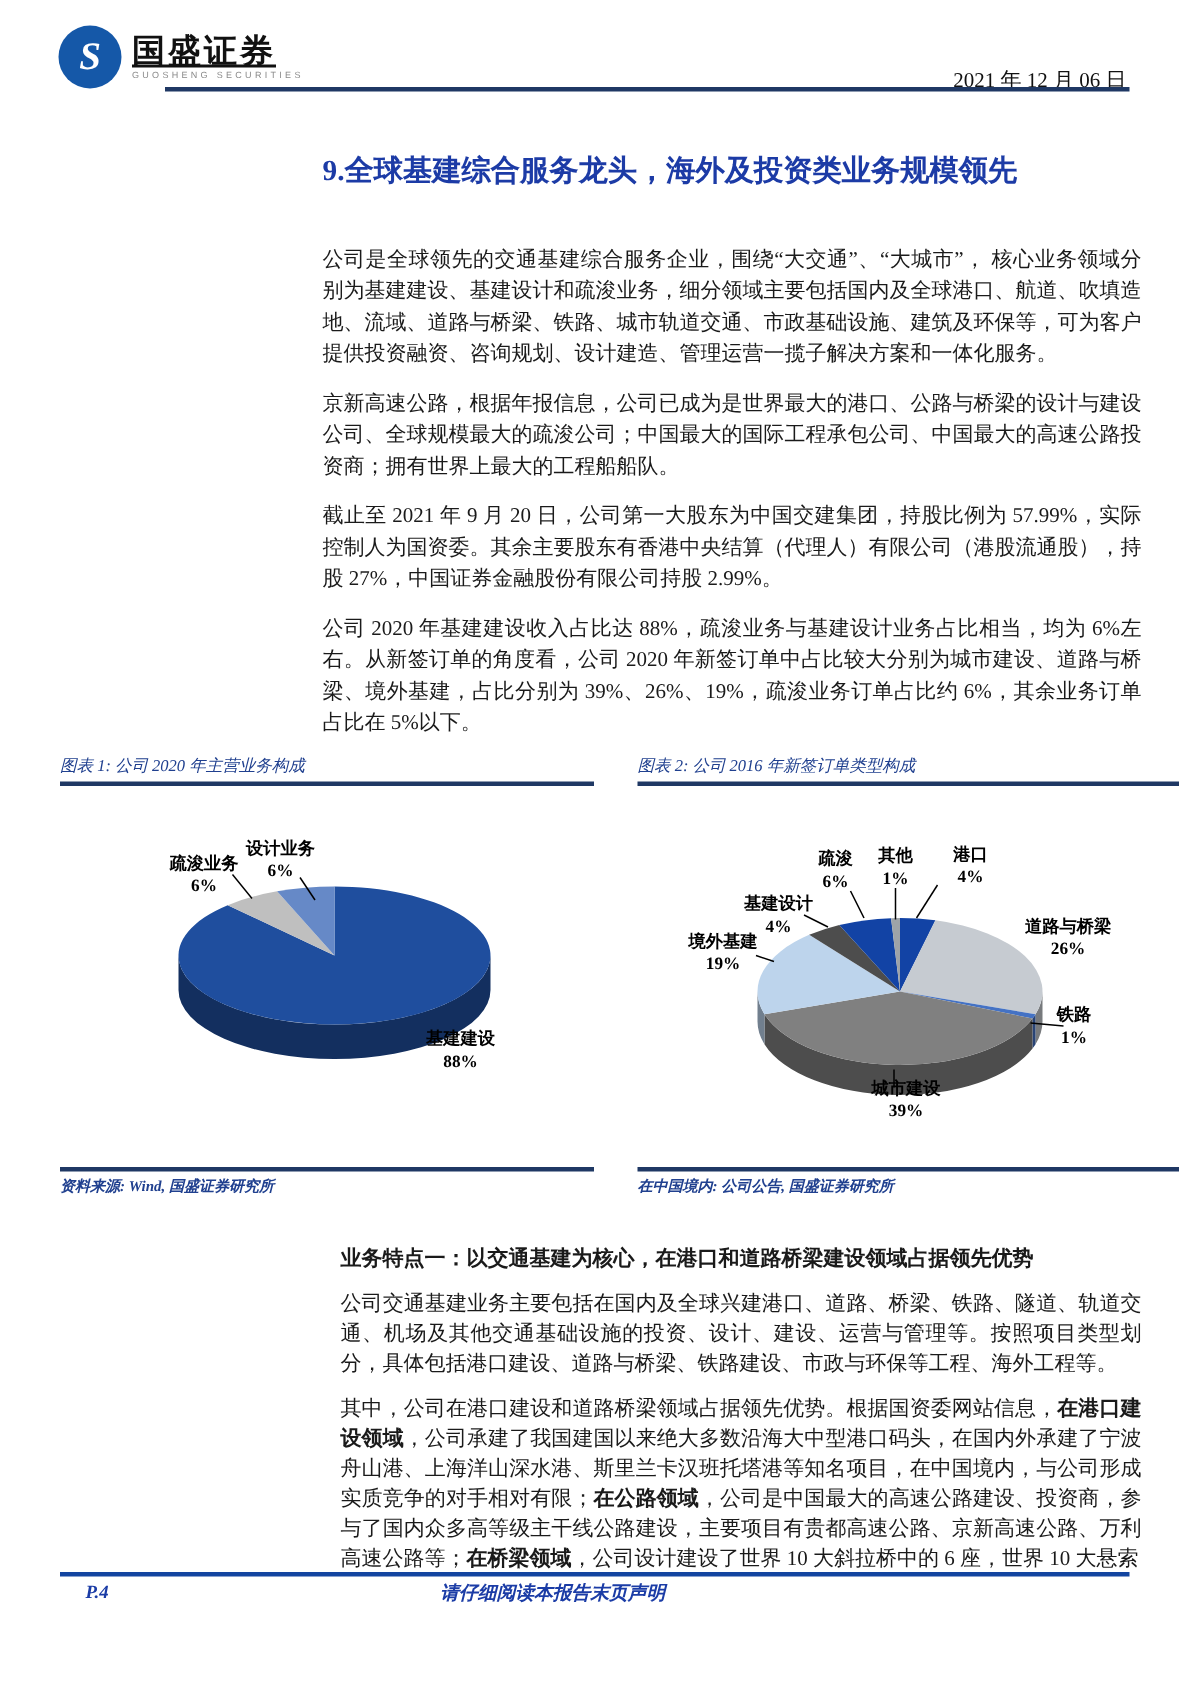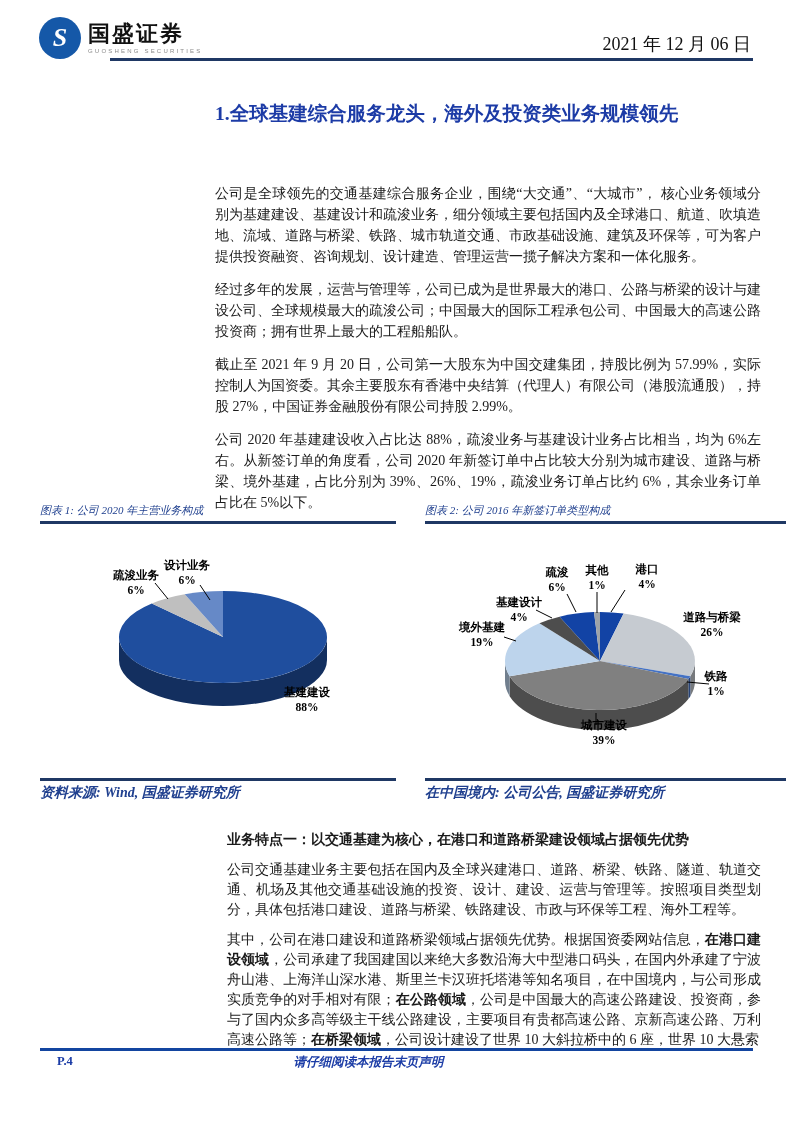--- a/index.html
+++ b/index.html
@@ -7,73 +7,73 @@
   .page {
     position:relative; width:793px; height:1122px; margin:0 auto;
     background:#ffffff; overflow:hidden;
     font-family:"Liberation Serif","DejaVu Serif",serif;
     color:#1a1a1a;
   }
   
   .brand { position:absolute; left:38px; top:16px; display:flex; align-items:center; }
   .brand-logo { width:44px; height:44px; }
   .brand-text { margin-left:6px; }
-  .brand-cn { font-family:"Liberation Sans","DejaVu Sans",sans-serif; font-weight:bold; font-size:22px; letter-spacing:2px; color:#111; line-height:24px; }
+  .brand-cn { font-family:"Liberation Sans","DejaVu Sans",sans-serif; font-weight:bold; font-size:22px; letter-spacing:2px; color:#111; line-height:24px;text-decoration:underline; }
   .brand-en { font-family:"Liberation Sans","DejaVu Sans",sans-serif; font-size:6px; letter-spacing:2.2px; color:#8a8a8a; margin-top:2px; }
-  .date { position:absolute; right:42px; top:32px; font-size:18px; color:#111; }
+  .date { position:absolute; right:42px; top:45px; font-size:14px; color:#111; }
   .header-rule { position:absolute; left:110px; top:58px; width:643px; height:3px; background:#1f3864; }
   
   .title { position:absolute; left:215px; top:100px; width:550px; font-size:19.5px; font-weight:bold; color:#1c3ba6; }
-  .body-col { position:absolute; left:215px; top:163px; width:546px;margin-top:20px; }
+  .body-col { position:absolute; left:215px; top:163px; width:546px; }
   .body-col p { font-size:14px; line-height:21px; text-align:justify; margin:0 0 12px 0; }
   
   .fig-caption { position:absolute; top:503px; font-size:11px; font-weight:normal; font-style:italic; color:#20408f; }
   .cap-rule    { position:absolute; top:521px; height:3px; background:#1f3864; }
   .chart-host  { position:absolute; top:528px; height:245px; }
   .src-rule    { position:absolute; top:778px; height:3px; background:#1f3864; }
-  .fig-source  { position:absolute; top:784px; font-size:14px; font-weight:bold; font-style:italic; color:#20408f; }
+  .fig-source  { position:absolute; top:784px; font-size:10px; font-weight:bold; font-style:italic; color:#20408f; }
   .fig-left  .fig-caption, .fig-left .cap-rule, .fig-left .src-rule, .fig-left .fig-source, .fig-left .chart-host { left:40px; }
   .fig-right .fig-caption, .fig-right .cap-rule, .fig-right .src-rule, .fig-right .fig-source, .fig-right .chart-host { left:425px; }
   .fig-left  .cap-rule, .fig-left  .src-rule { width:356px; }
   .fig-right .cap-rule, .fig-right .src-rule { width:361px; }
   .fig-left  .chart-host { width:360px; }
   .fig-right .chart-host { width:365px; }
   .chart-host svg { width:100%; height:100%; display:block; }
   .pie-label { font-family:"Liberation Serif","DejaVu Serif",serif; font-size:11.5px; font-weight:bold; fill:#000; }
   
   .section2 { position:absolute; left:215px; top:830px; width:546px; }
   .section2 p { font-size:14px; line-height:20px; text-align:justify; margin:0 0 10px 12px; }
   .section2 .bold-heading { font-weight:bold; }
   
   .footer-rule { position:absolute; left:40px; top:1048px; width:713px; height:3px; background:#1345a0; }
-  .page-num   { position:absolute; left:57px; top:1054px; font-size:12.5px; font-weight:bold; color:#1b3ca6; }
+  .page-num   { position:absolute; left:57px; top:1054px; font-size:12.5px; font-weight:bold; font-style:italic; color:#1b3ca6; }
   .disclaimer { position:absolute; left:0; top:1054px; width:737px; text-align:center; font-size:12.5px; font-weight:bold; font-style:italic; color:#1b3ca6; }
 </style>
 </head>
 <body>
 
 <div class="page">
 
   <div class="brand">
     <svg class="brand-logo" viewBox="0 0 44 44" aria-hidden="true">
       <circle cx="22" cy="22" r="21" fill="#1558A8"></circle>
       <text x="22" y="30" text-anchor="middle" font-family="Liberation Serif, DejaVu Serif, serif" font-size="26" font-style="italic" font-weight="bold" fill="#ffffff">S</text>
     </svg>
     <div class="brand-text">
       <div class="brand-cn">国盛证券</div>
       <div class="brand-en">GUOSHENG SECURITIES</div>
     </div>
   </div>
   <div class="date">2021 年 12 月 06 日</div>
   <div class="header-rule"></div>
 
-  <h1 class="title">1.全球基建综合服务龙头，海外及投资类业务规模领先</h1>
+  <h1 class="title">9.全球基建综合服务龙头，海外及投资类业务规模领先</h1>
   <div class="body-col">
     <p>公司是全球领先的交通基建综合服务企业，围绕“大交通”、“大城市”， 核心业务领域分别为基建建设、基建设计和疏浚业务，细分领域主要包括国内及全球港口、航道、吹填造地、流域、道路与桥梁、铁路、城市轨道交通、市政基础设施、建筑及环保等，可为客户提供投资融资、咨询规划、设计建造、管理运营一揽子解决方案和一体化服务。</p>
-    <p>经过多年的发展，运营与管理等，公司已成为是世界最大的港口、公路与桥梁的设计与建设公司、全球规模最大的疏浚公司；中国最大的国际工程承包公司、中国最大的高速公路投资商；拥有世界上最大的工程船船队。</p>
+    <p>京新高速公路，根据年报信息，公司已成为是世界最大的港口、公路与桥梁的设计与建设公司、全球规模最大的疏浚公司；中国最大的国际工程承包公司、中国最大的高速公路投资商；拥有世界上最大的工程船船队。</p>
     <p>截止至 2021 年 9 月 20 日，公司第一大股东为中国交建集团，持股比例为 57.99%，实际控制人为国资委。其余主要股东有香港中央结算（代理人）有限公司（港股流通股），持股 27%，中国证券金融股份有限公司持股 2.99%。</p>
     <p>公司 2020 年基建建设收入占比达 88%，疏浚业务与基建设计业务占比相当，均为 6%左右。从新签订单的角度看，公司 2020 年新签订单中占比较大分别为城市建设、道路与桥梁、境外基建，占比分别为 39%、26%、19%，疏浚业务订单占比约 6%，其余业务订单占比在 5%以下。</p>
   </div>
 
   <div class="fig fig-left">
     <div class="fig-caption">图表 1: 公司 2020 年主营业务构成</div>
     <div class="cap-rule"></div>
     <div class="chart-host">
         <svg viewBox="0 0 360 245">
           <path d="M287,109 A104,46 0 0 1 79,109 L79,132 A104,46 0 0 0 287,132 Z" fill="rgb(19,47,95)"></path>

